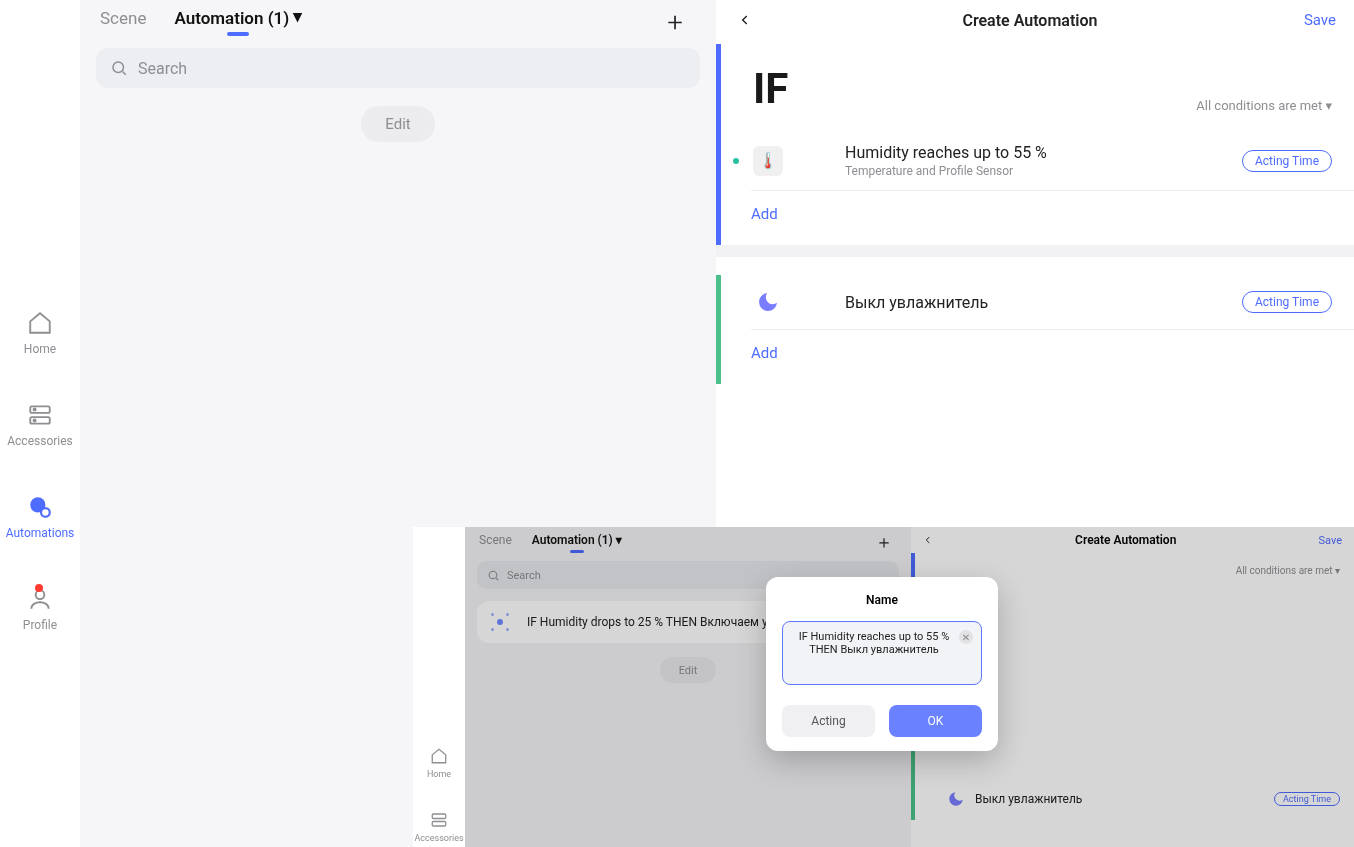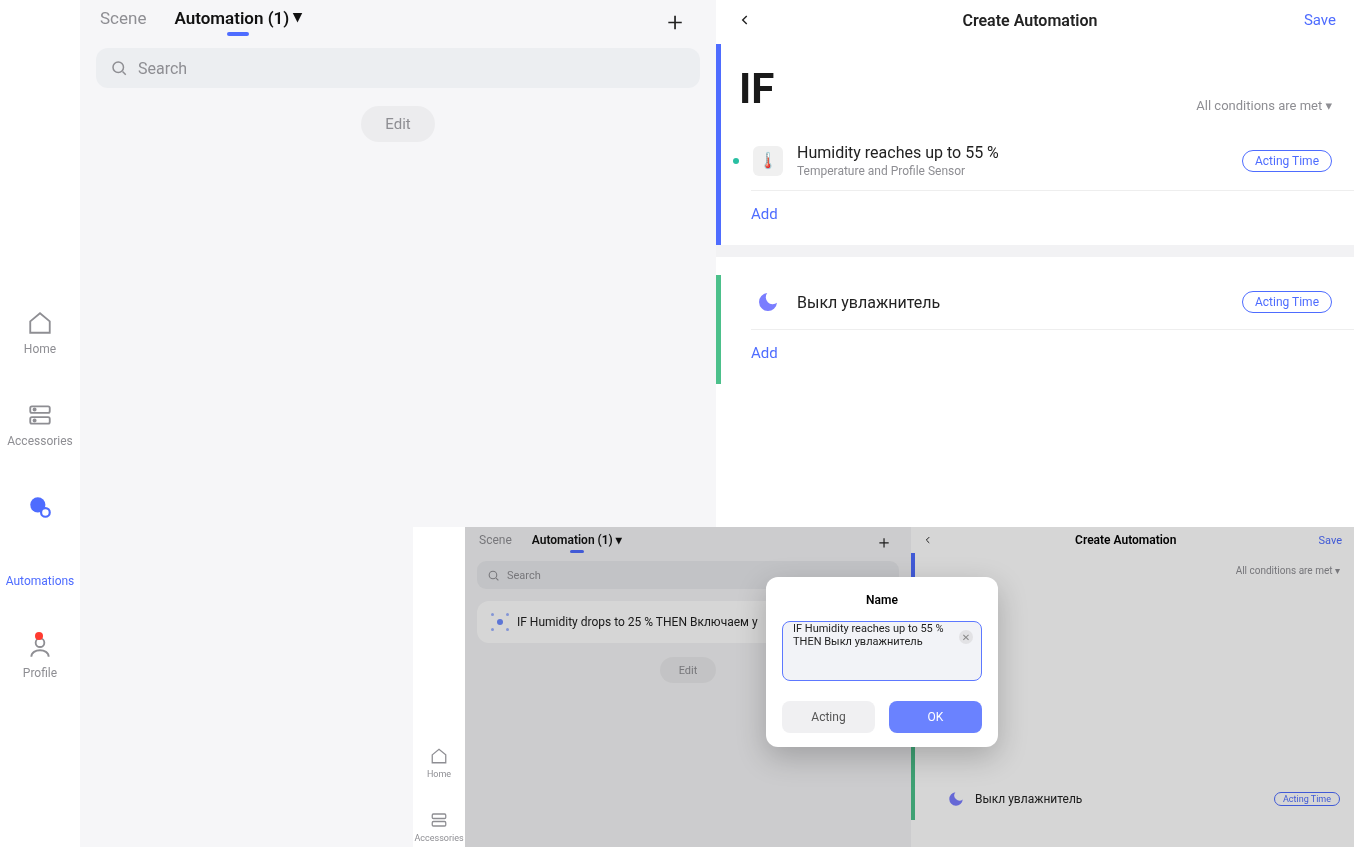--- a/index.html
+++ b/index.html
@@ -5,21 +5,21 @@
   * { box-sizing: border-box; margin: 0; padding: 0; }
   html, body { width: 1354px; height: 847px; font-family: -apple-system, BlinkMacSystemFont, "Segoe UI", Roboto, Helvetica, Arial, sans-serif; background: #fff; overflow: hidden; }
 
   
   .sidebar {
     position: absolute; left: 0; top: 0; width: 80px; height: 847px;
     display: flex; flex-direction: column; align-items: center; padding-top: 310px; gap: 46px;
   }
   .side-item { display: flex; flex-direction: column; align-items: center; gap: 6px; cursor: pointer; }
   .side-item .lbl { font-size: 12px; color: #8e8e93; }
-  .side-item.active .lbl { color: #4e6cff; margin-top: 48px; }
+  .side-item.active .lbl { color: #4e6cff; }
 
   
   .pane-left {
     position: absolute; left: 80px; top: 0; width: 636px; height: 847px;
     background: #f6f6f8;
   }
   .tabs { display: flex; align-items: flex-end; gap: 28px; padding: 8px 20px 0 20px; height: 34px; }
   .tab { font-size: 17px; color: #8e8e93; cursor: pointer; padding-bottom: 6px; position: relative; }
   .tab.active { color: #111; font-weight: 600; }
   .tab.active::after {
@@ -53,27 +53,27 @@
   .pane-right {
     position: absolute; left: 716px; top: 0; right: 0; width: 638px; height: 527px; background: #fff;
   }
   .detail-hdr { height: 40px; display:flex; align-items:center; padding: 0 18px; }
   .detail-hdr .back { font-size:20px; color:#222; cursor:pointer; padding:0 4px; }
   .detail-hdr .title { flex:1; text-align:center; font-size:16px; font-weight:600; color:#222; }
   .detail-hdr .save { color:#4e6cff; font-size:15px; cursor:pointer; }
   .rule-block { border-left: 5px solid; margin-top: 4px; padding-bottom: 8px; }
   .rule-block.if   { border-color:#4e6cff; }
   .rule-block.then { border-color:#4cc08b; }
-  .rule-head { display:flex; align-items:flex-end; padding: 20px 22px 0 18px; }
+  .rule-head { display:flex; align-items:flex-end; padding: 20px 22px 0 32px; }
   .rule-head .big { font-size: 42px; font-weight: 700; color:#1a1a1a; }
   .rule-head .cond { margin-left:auto; font-size:13px; color:#8e8e93; cursor:pointer; }
   .rule-row { display:flex; align-items:center; padding: 12px 22px 12px 12px; gap: 14px; margin-top: 18px; }
   .rule-row .dot { width:6px; height:6px; background:#29bfa2; border-radius:50%; }
   .rule-row .thumb { width:30px; height:30px; background:#f0f0f0; border-radius:6px; display:flex; align-items:center; justify-content:center; font-size:16px; }
-  .rule-row .labels { flex:1; }
+  .rule-row .labels { flex:1;margin-left:48px; }
   .rule-row .l1 { font-size:16px; color:#222; }
   .rule-row .l2 { font-size:12px; color:#8e8e93; margin-top:2px; }
   .pill-outline { border:1px solid #4e6cff; color:#4e6cff; border-radius:14px; padding:3px 12px; font-size:12px; cursor:pointer; white-space:nowrap; }
   .divider { height:1px; background:#eee; margin-left:30px; }
   .add-link { color:#4e6cff; font-size:15px; padding: 14px 30px; cursor:pointer; }
   .gap-strip { height:12px; background:#f2f2f4; }
   .moon-icon { width:30px; height:30px; display:flex; align-items:center; justify-content:center; }
 
   
   .mini {
@@ -87,21 +87,21 @@
   }
   .mini .mini-right { flex:1; background:#fff; position:relative; }
   .mini .mini-shade { position:absolute; inset:0; background:rgba(0,0,0,0.16); }
 
   .mini-tabs { display:flex; align-items:flex-end; gap:20px; padding:4px 14px 0 14px; height:24px; }
   .mini-tab { font-size:12px; color:#8e8e93; padding-bottom:4px; position:relative; }
   .mini-tab.active { color:#111; font-weight:600; }
   .mini-tab.active::after { content:""; position:absolute; left:50%; bottom:-2px; transform:translateX(-50%); width:14px; height:3px; background:#4e6cff; border-radius:2px; }
   .mini-plus { margin-left:auto; font-size:18px; color:#222; line-height:1; padding-right:4px; }
   .mini-search { margin:10px 12px 0 12px; height:28px; background:#e8e9ec; border-radius:9px; display:flex; align-items:center; padding:0 10px; gap:7px; color:#8e8e93; font-size:11px; }
-  .mini-card { margin:12px 12px 0 12px; background:#fff; border-radius:12px; display:flex; align-items:center; padding:10px 12px; gap:6px; }
+  .mini-card { margin:12px 12px 0 12px; background:#fff; border-radius:12px; display:flex; align-items:center; padding:10px 12px; gap:16px; }
   .mini-card .mtxt { flex:1; font-size:12px; color:#222; white-space:nowrap; overflow:hidden; text-overflow:ellipsis; }
   .mini-edit { margin:14px auto 0 auto; width:56px; height:26px; background:#e9e9eb; color:#8e8e93; border-radius:14px; display:flex; align-items:center; justify-content:center; font-size:11px; }
   .dev-icon.small { width:22px; height:22px; }
   .dev-icon.small .c { left:8px; top:8px; width:6px; height:6px; }
   .dev-icon.small .s1,.dev-icon.small .s2,.dev-icon.small .s3,.dev-icon.small .s4 { width:3px; height:3px; }
   .dev-icon.small .s1{left:2px;top:2px;} .dev-icon.small .s2{left:17px;top:2px;}
   .dev-icon.small .s3{left:2px;top:17px;} .dev-icon.small .s4{left:17px;top:17px;}
   .mini-toggle { width:36px; height:22px; background:#4e6cff; border-radius:12px; position:relative; }
   .mini-toggle::after { content:""; position:absolute; right:2px; top:2px; width:18px; height:18px; background:#fff; border-radius:50%; }
 
@@ -118,21 +118,21 @@
   .mini-pill { border:1px solid #4e6cff; color:#4e6cff; border-radius:10px; padding:1px 8px; font-size:9px; }
 
   
   .name-dialog {
     position:absolute; left:353px; top:50px; width:232px; background:#fff; border-radius:12px;
     box-shadow:0 10px 30px rgba(0,0,0,.22); padding:16px 16px 14px 16px; z-index:5;
   }
   .name-dialog .dtitle { text-align:center; font-size:12px; font-weight:600; margin-bottom:14px; }
   .name-dialog .tfield {
     border:1.5px solid #5d78ff; border-radius:8px; background:#f2f3f7;
-    padding:0 26px 28px 10px; font-size:11px; color:#222; position:relative; min-height:60px;
+    padding:8px 26px 28px 10px; font-size:11px; color:#222; position:relative; min-height:60px;text-align:center;
   }
   .name-dialog .clear { position:absolute; right:8px; top:8px; width:14px; height:14px; border-radius:50%; background:#e2e2e5; color:#888; font-size:10px; display:flex; align-items:center; justify-content:center; cursor:pointer; }
   .name-dialog .btns { display:flex; gap:14px; margin-top:20px; }
   .name-dialog .btn { flex:1; height:32px; border-radius:8px; display:flex; align-items:center; justify-content:center; font-size:12px; cursor:pointer; }
   .name-dialog .btn.cancel { background:#f0f0f2; color:#555; }
   .name-dialog .btn.ok { background:#6a82ff; color:#fff; }
 
   svg { display:block; }
 </style>
 </head>

